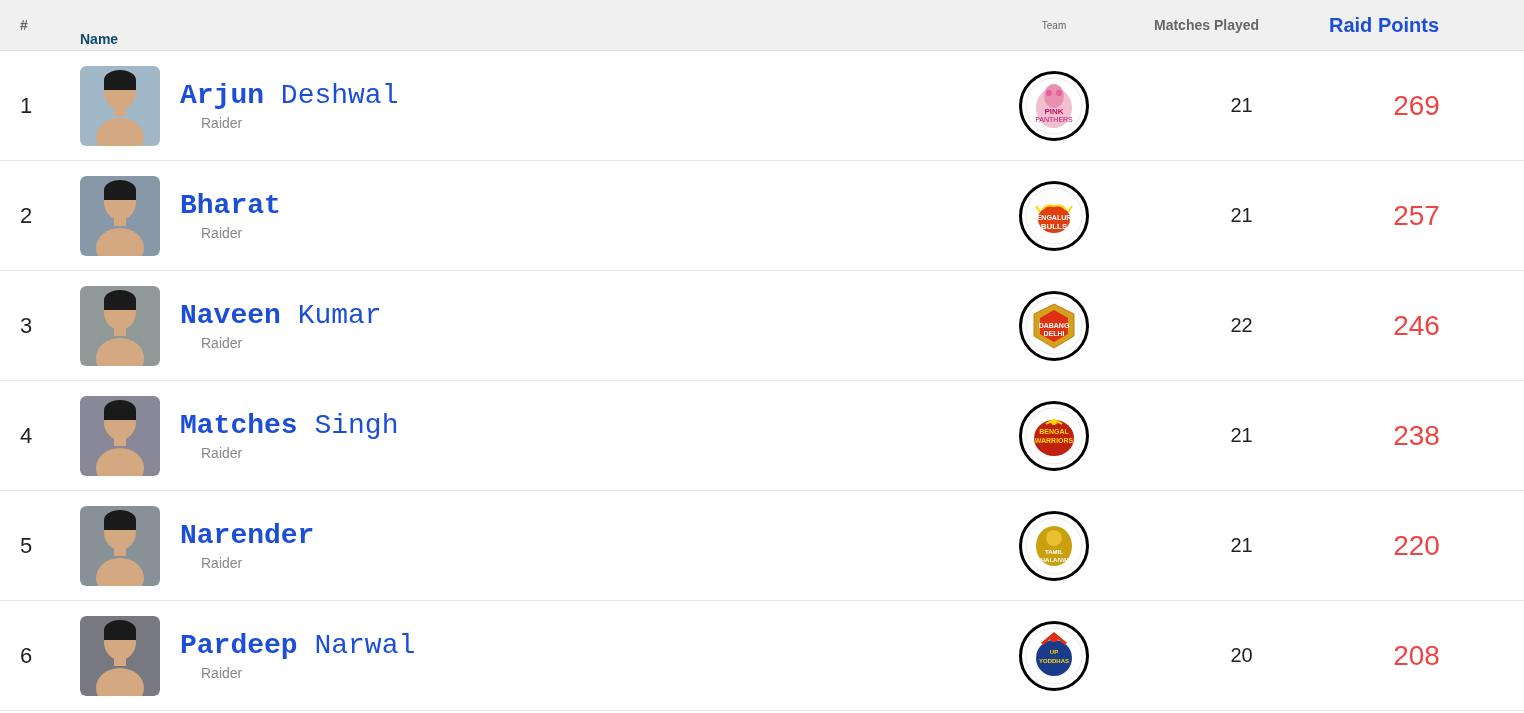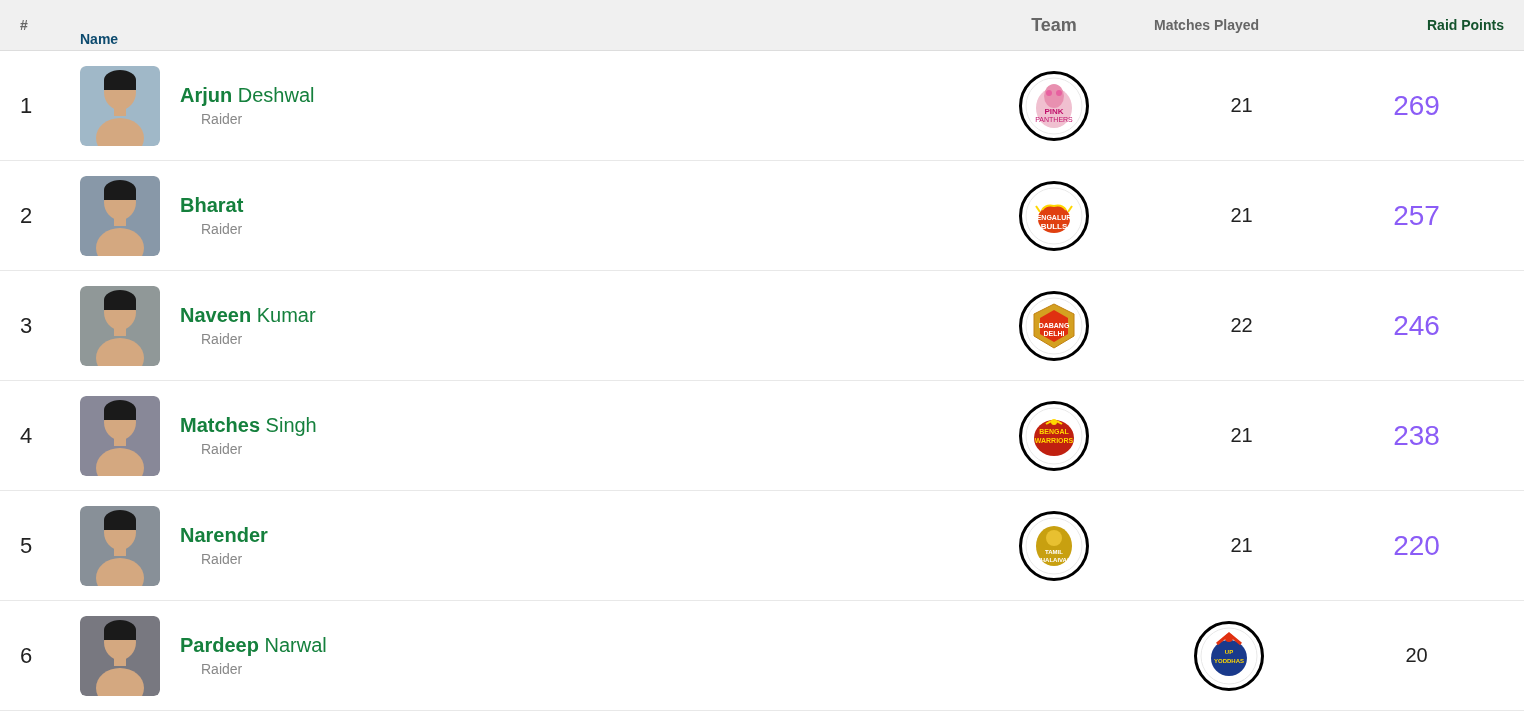--- a/index.html
+++ b/index.html
@@ -34,38 +34,38 @@
       font-size: 14px;
       font-weight: 600;
       margin-top: 28px;
     }
 
     .col-team {
       width: 200px;
       flex-shrink: 0;
       text-align: center;
       color: #666;
-      font-size: 18px;
-      font-weight: 700;
+      font-size: 10px;
+      font-weight: 400;
     }
 
     .col-matches {
       width: 175px;
       flex-shrink: 0;
       color: #666;
       font-size: 14px;
       font-weight: 600;
     }
 
     .col-points {
       width: 175px;
       flex-shrink: 0;
-      text-align: right;
-      color: #14532d;
-      font-size: 14px;
+      text-align: left;
+      color: #1d4ed8;
+      font-size: 20px;
       font-weight: 600;
     }
 
     .table-row {
       display: flex;
       align-items: center;
       padding: 0 20px;
       border-bottom: 1px solid #e8e8e8;
       min-height: 110px;
     }
@@ -89,23 +89,24 @@
       display: flex;
       align-items: center;
       justify-content: center;
     }
 
     .player-info {
       flex: 1;
     }
 
     .player-name {
-      font-size: 20px;
-      color: #15803d;
+      font-size: 28px;
+      color: #1d4ed8;
       margin-bottom: 4px;
+      font-family: Liberation Mono, monospace;
     }
 
     .player-name .first-name {
       font-weight: 900;
     }
 
     .player-name .last-name {
       font-weight: 400;
     }
 
@@ -143,21 +144,21 @@
       font-weight: 400;
       color: #222;
     }
 
     .points-val {
       width: 175px;
       flex-shrink: 0;
       text-align: center;
       font-size: 28px;
       font-weight: 400;
-      color: #8b5cf6;
+      color: #ef4444;
     }
 
     
     .logo-svg {
       width: 60px;
       height: 60px;
     }
   </style>
 </head>
 <body>
@@ -384,14 +385,15 @@
     <circle cx="30" cy="30" r="28" fill="#fff" stroke="#e8e8e8" stroke-width="1"></circle>
     <ellipse cx="30" cy="32" rx="18" ry="18" fill="#1a3a8c"></ellipse>
     <text x="30" y="28" text-anchor="middle" font-size="6" font-weight="bold" fill="#ffd700">UP</text>
     <text x="30" y="37" text-anchor="middle" font-size="6" font-weight="bold" fill="#ffd700">YODDHAS</text>
     <path d="M18 18 L30 8 L42 18" stroke="#e03010" stroke-width="3" fill="none"></path>
     <circle cx="30" cy="12" r="4" fill="#e03010"></circle>
   </svg>
       </div>
     </div>
     <div class="matches-val">20</div>
+    <div class="points-val">208</div>
   </div>
   </div>
 
 </body></html>

